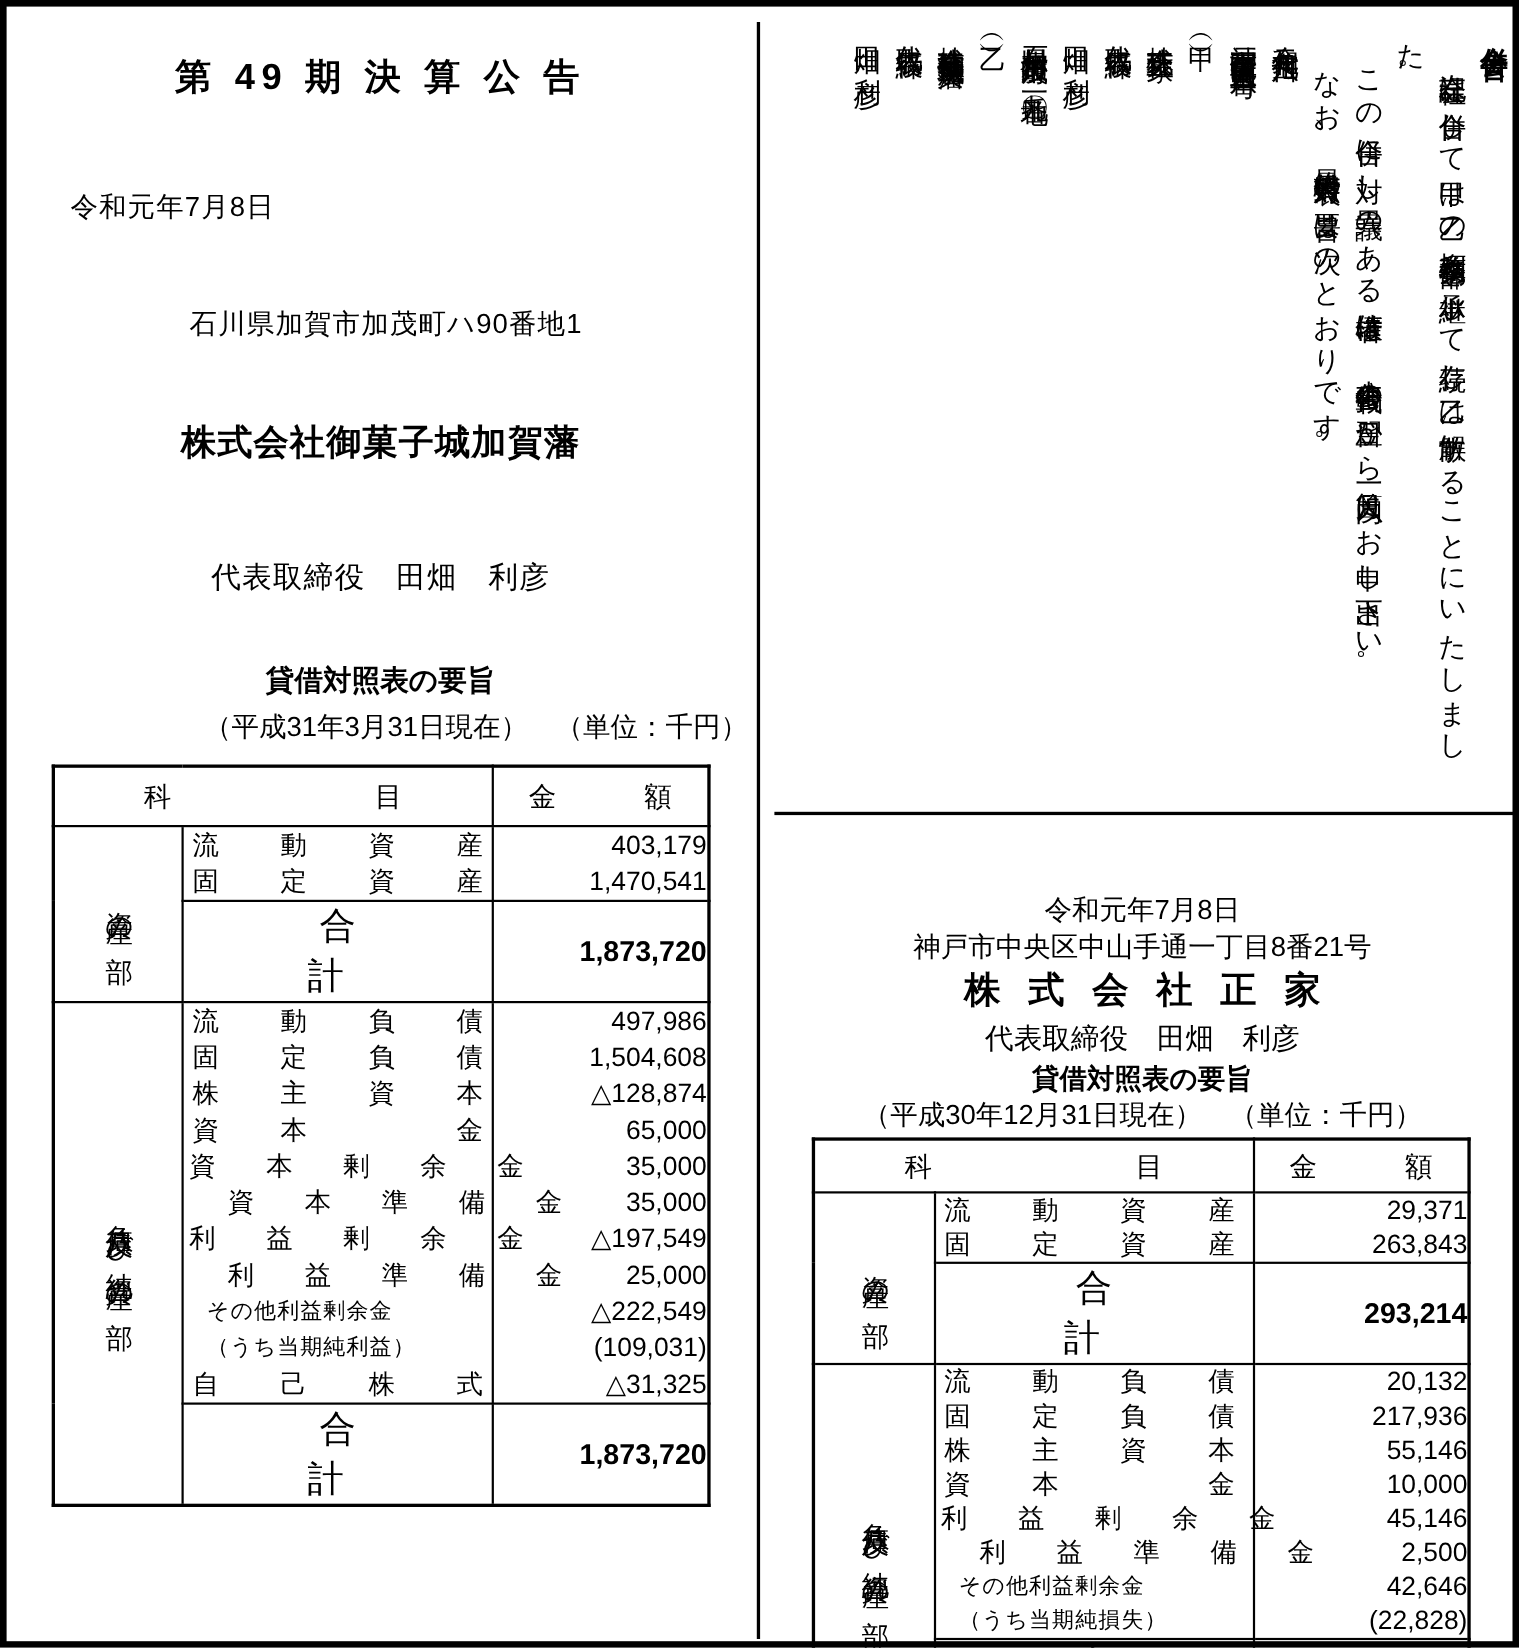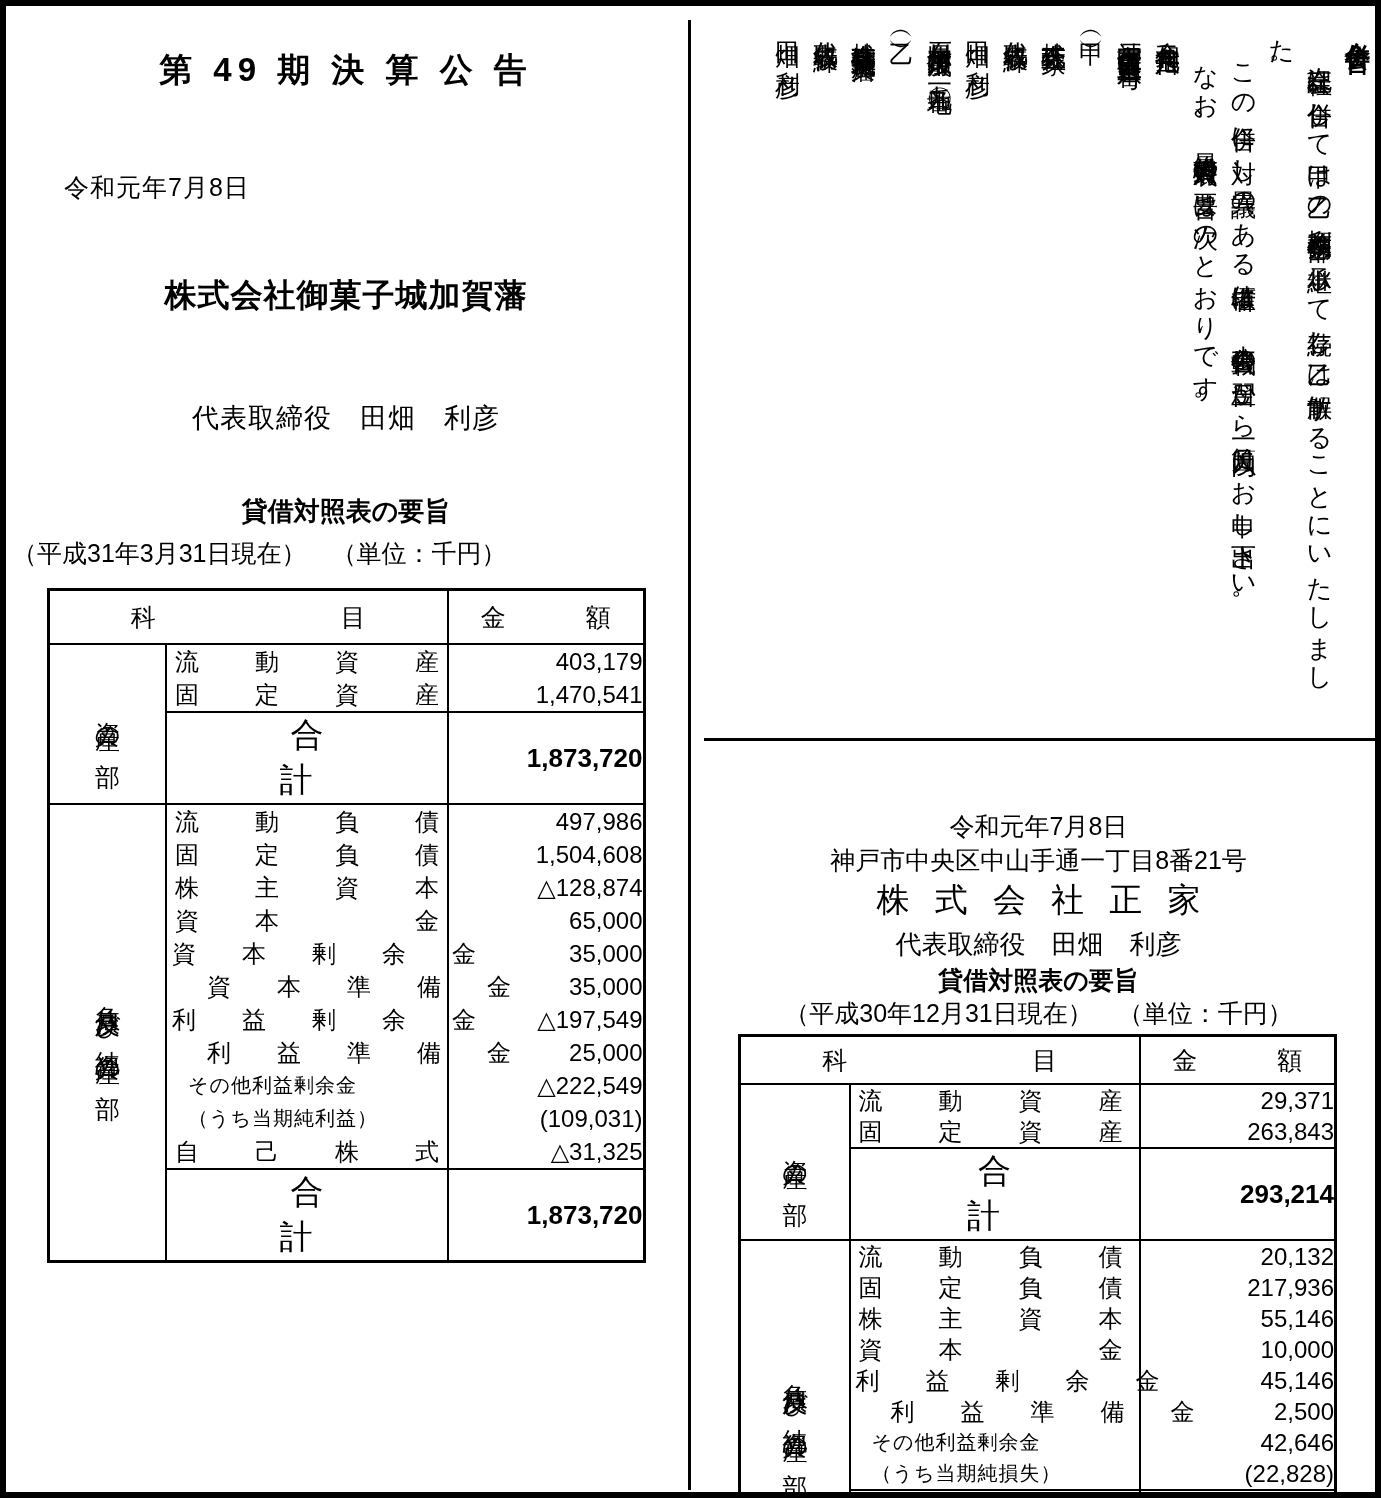--- a/index.html
+++ b/index.html
@@ -82,21 +82,21 @@
     letter-spacing: 1px;
   }
   .l-bs-title {
     font-size: 26px;
     font-weight: bold;
     text-align: center;
     margin-top: 58px;
   }
   .l-bs-sub {
     font-size: 25px;
-    text-align: left;
+    text-align: right;
     margin-top: 8px;
     letter-spacing: 0px;
   }
 
   table.bs {
     border-collapse: collapse;
     table-layout: fixed;
   }
   table.bs td {
     border: 2px solid #000;
@@ -231,21 +231,21 @@
     left: 0; right: 0;
     text-align: center;
     font-size: 25px;
   }
   .r-company {
     position: absolute;
     top: 866px;
     left: 0; right: 0;
     text-align: center;
     font-size: 33px;
-    font-weight: normal;
+    font-weight: bold;
     letter-spacing: 8px;
     text-indent: 8px;
   }
   .r-rep {
     position: absolute;
     top: 915px;
     left: 0; right: 0;
     text-align: center;
     font-size: 26px;
   }
@@ -284,20 +284,21 @@
 
 <div class="page">
   <div class="inner">
 
     <div class="vsep"></div>
 
     <div class="left-col">
 
       <div class="l-title">第 49 期 決 算 公 告</div>
       <div class="l-date">令和元年7月8日</div>
+      <div class="l-addr">石川県加賀市加茂町ハ90番地1</div>
       <div class="l-company">株式会社御菓子城加賀藩</div>
       <div class="l-rep">代表取締役　田畑　利彦</div>
       <div class="l-bs-title">貸借対照表の要旨</div>
       <div class="l-bs-sub">（平成31年3月31日現在）　（単位：千円）</div>
 
       <table class="bs bs-outer" id="left-table">
         <colgroup>
           <col class="c-side">
             <col class="c-item">
             <col class="c-amt">

